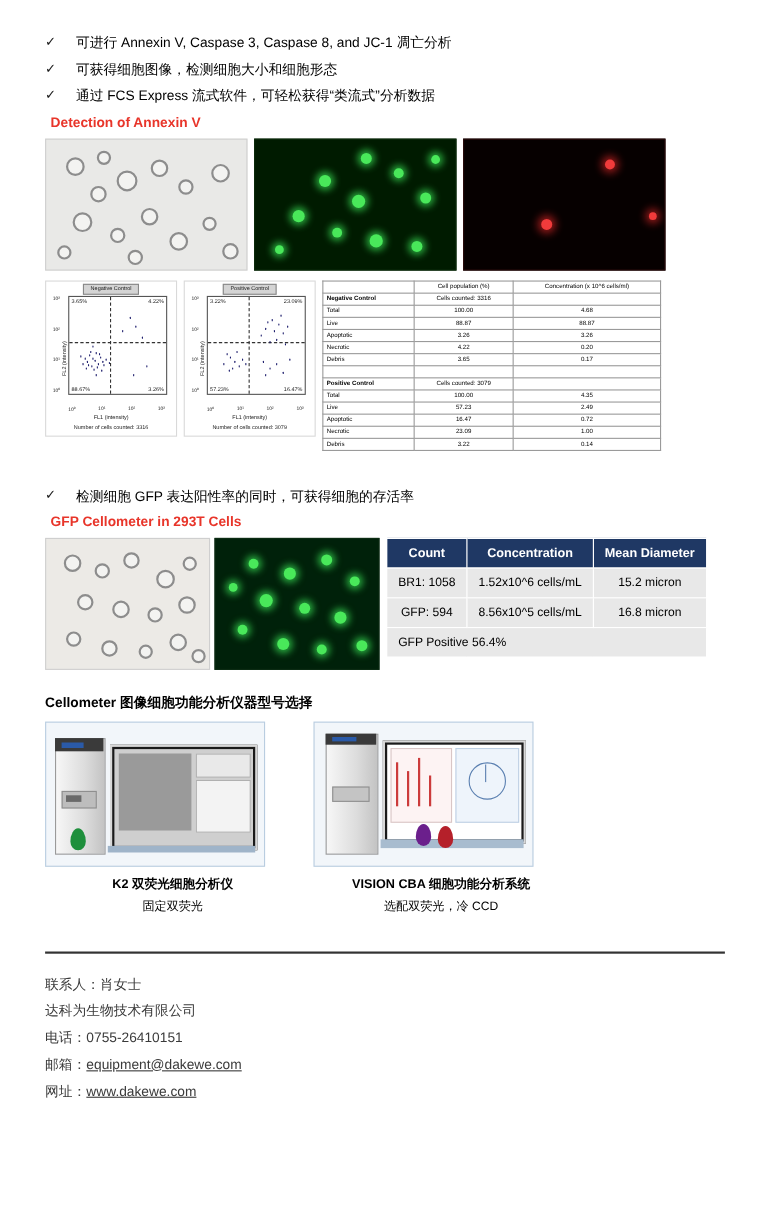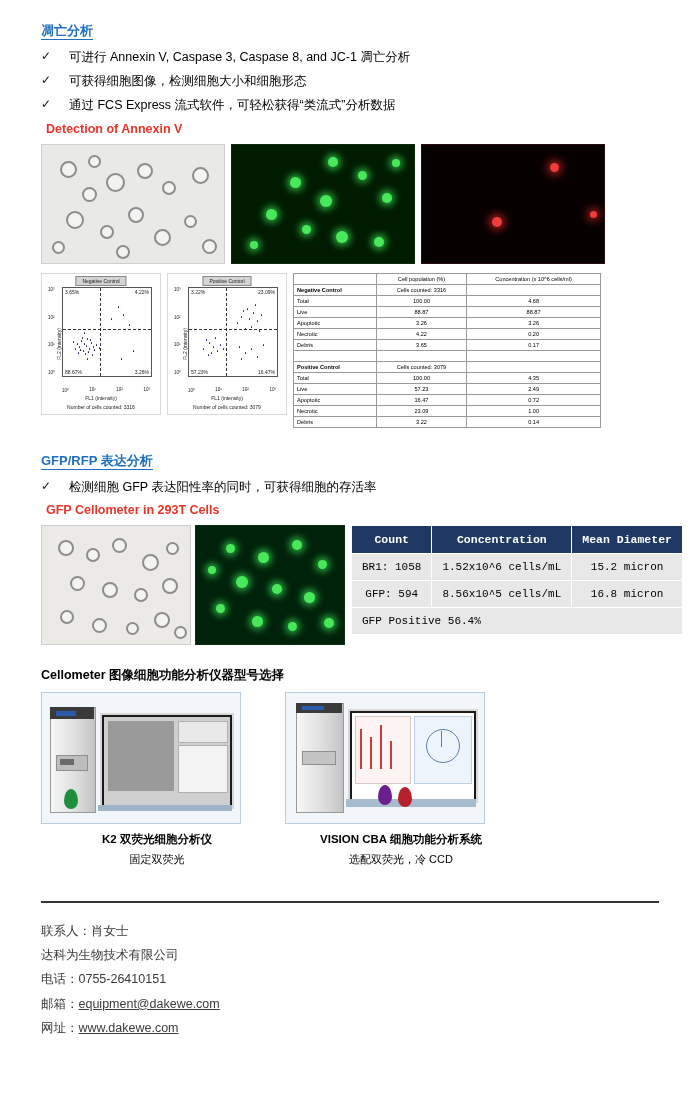--- a/index.html
+++ b/index.html
@@ -255,21 +255,20 @@
     width: 148px;
     height: 118px;
     border: 1px solid #cfcfcf;
     position: relative;
     overflow: hidden;
   }
   .gfp-table {
     border-collapse: collapse;
     font-size: 11px;
     margin-left: 6px;
-    font-family: Liberation Mono, monospace;
   }
   .gfp-table th {
     background: #1f3864;
     color: #fff;
     font-weight: bold;
     padding: 7px 10px;
     border: 1px solid #fff;
     font-size: 11.5px;
   }
   .gfp-table td {
@@ -360,23 +359,20 @@
   .footer .link {
     color: #3a3a3a;
   }
 </style>
 </head>
 <body>
 
 <div class="page">
 
   <div style="height:22px"></div>
-  <div class="sec-head-blue">
-    <span class="underline">凋亡分析</span>
-  </div>
 
   <ul class="checks">
     <li>
       <span class="tick">✓</span>
       <span class="txt">可进行 Annexin V, Caspase 3, Caspase 8, and JC-1  凋亡分析</span>
     </li>
     <li>
       <span class="tick">✓</span>
       <span class="txt">可获得细胞图像，检测细胞大小和细胞形态</span>
     </li>
@@ -610,23 +606,20 @@
       <tr>
         <td>Debris</td>
         <td class="num">3.22</td>
         <td class="num">0.14</td>
       </tr>
     </tbody>
       </table>
   </div>
 
   <div style="height:24px"></div>
-  <div class="sec-head-blue">
-    <span class="underline">GFP/RFP 表达分析</span>
-  </div>
 
   <ul class="checks">
     <li>
       <span class="tick">✓</span>
       <span class="txt">检测细胞 GFP 表达阳性率的同时，可获得细胞的存活率</span>
     </li>
   </ul>
 
   <div class="sec-head-red" style="margin-top:4px">GFP Cellometer in 293T Cells</div>
 

